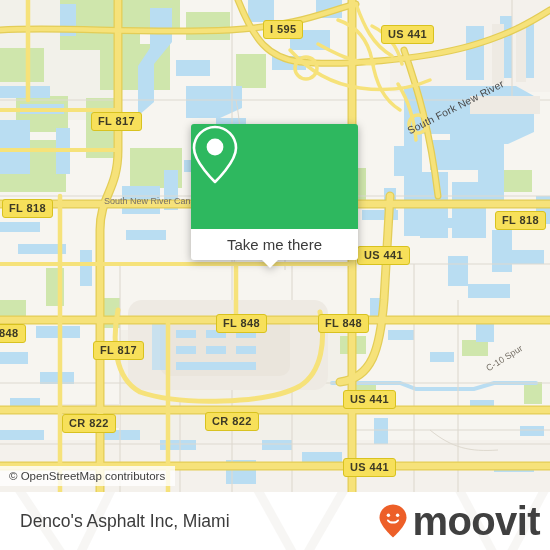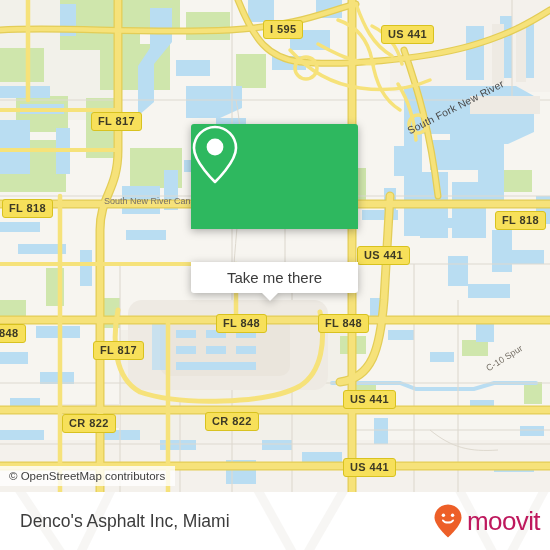--- a/index.html
+++ b/index.html
@@ -58,21 +58,20 @@
     background: #2eb85f;
     border-radius: 3px 3px 0 0;
     display: flex; align-items: center; justify-content: center;
   }
   #popup-foot {
     height: 31px;
     background: #ffffff;
     border-radius: 0 0 3px 3px;
     display: flex; align-items: center; justify-content: center;
     position: relative;
-    margin-top: 33px;
   }
   #popup-foot-label {
     font-size: 15px;
     color: #3b3b3b;
     font-family: "Liberation Sans", sans-serif;
   }
   #popup-tail {
     position: absolute;
     left: 70px; bottom: -8px;
     width: 0; height: 0;
@@ -112,24 +111,24 @@
     font-size: 17.5px;
     color: #3c3c3c;
     z-index: 2;
     font-family: "Liberation Sans", sans-serif;
   }
   #brand {
     position: relative; z-index: 2;
     display: flex; align-items: center; gap: 4px;
   }
   #brand-name {
-    font-size: 26px;
-    color: #be185d;
+    font-size: 40px;
+    color: #404040;
     letter-spacing: -.6px;
-    font-weight: normal;
+    font-weight: bold;
     font-family: "Liberation Sans", sans-serif;
   }
 </style>
 </head>
 <body>
 
 <div id="app">
 
   <div id="map">
 

